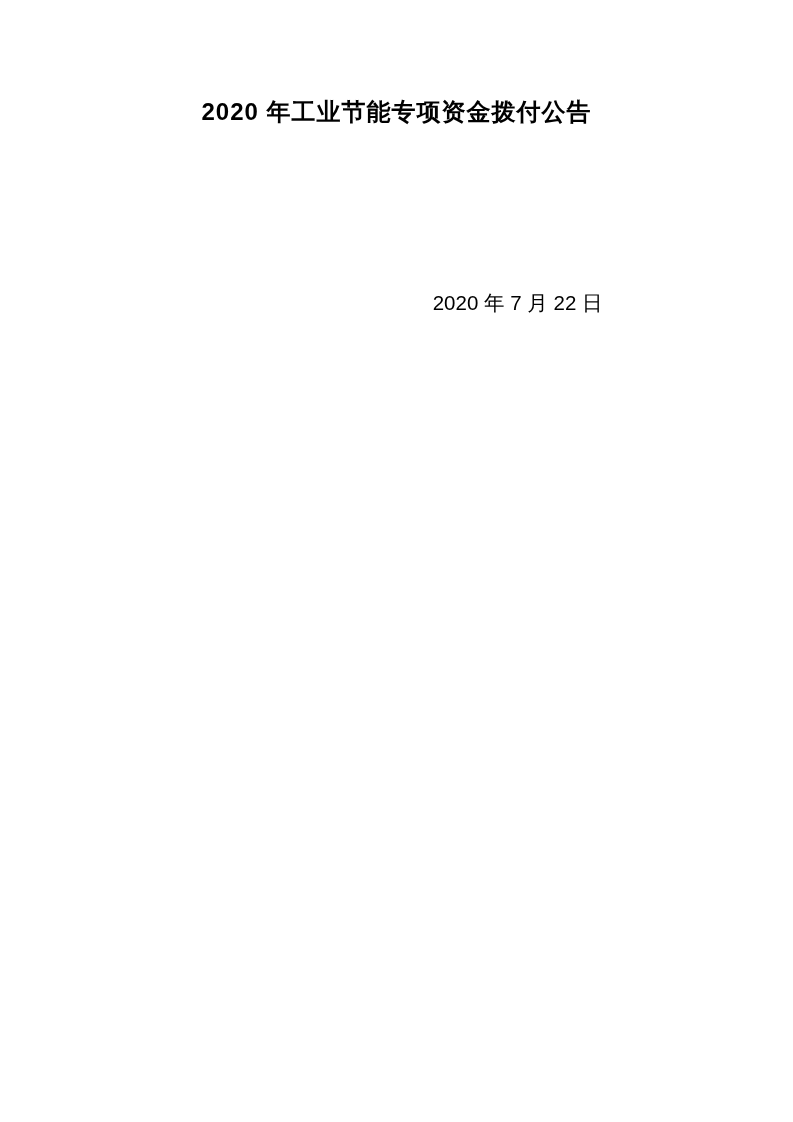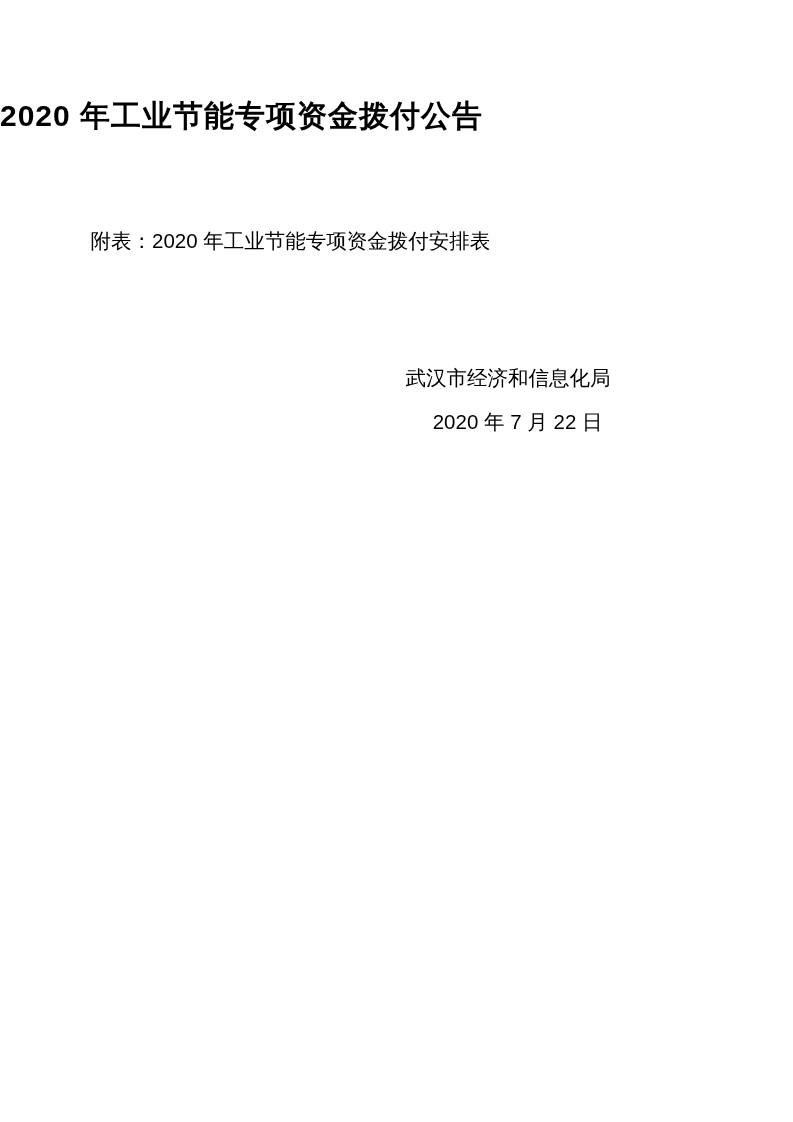--- a/index.html
+++ b/index.html
@@ -16,23 +16,24 @@
     overflow: hidden;
   }
   .page {
     width: 793px;
     height: 1122px;
     box-sizing: border-box;
     padding: 0;
     position: relative;
   }
   .doc-title {
+    text-align: center;
     font-family: "Liberation Sans", "DejaVu Sans", sans-serif;
     font-weight: bold;
-    font-size: 30px;
+    font-size: 24px;
     letter-spacing: 1px;
     margin: 0;
     padding-top: 98px;
     line-height: 1.2;
   }
   .body-block {
     margin: 0 auto;
     width: 612px;
     padding-top: 62px;
   }
@@ -69,21 +70,19 @@
   }
 </style>
 </head>
 <body>
 
 <div class="page">
 
   <h1 class="doc-title">2020 年工业节能专项资金拨付公告</h1>
 
   <div class="body-block">
-    <p class="para attach">附表：2020 年工业节能专项资金拨付安排表</p>
   </div>
 
   <div class="signature-block">
-    <p class="sig-line">武汉市经济和信息化局</p>
     <p class="sig-line date">2020 年 7 月 22 日</p>
   </div>
 
 </div>
 
 </body></html>

